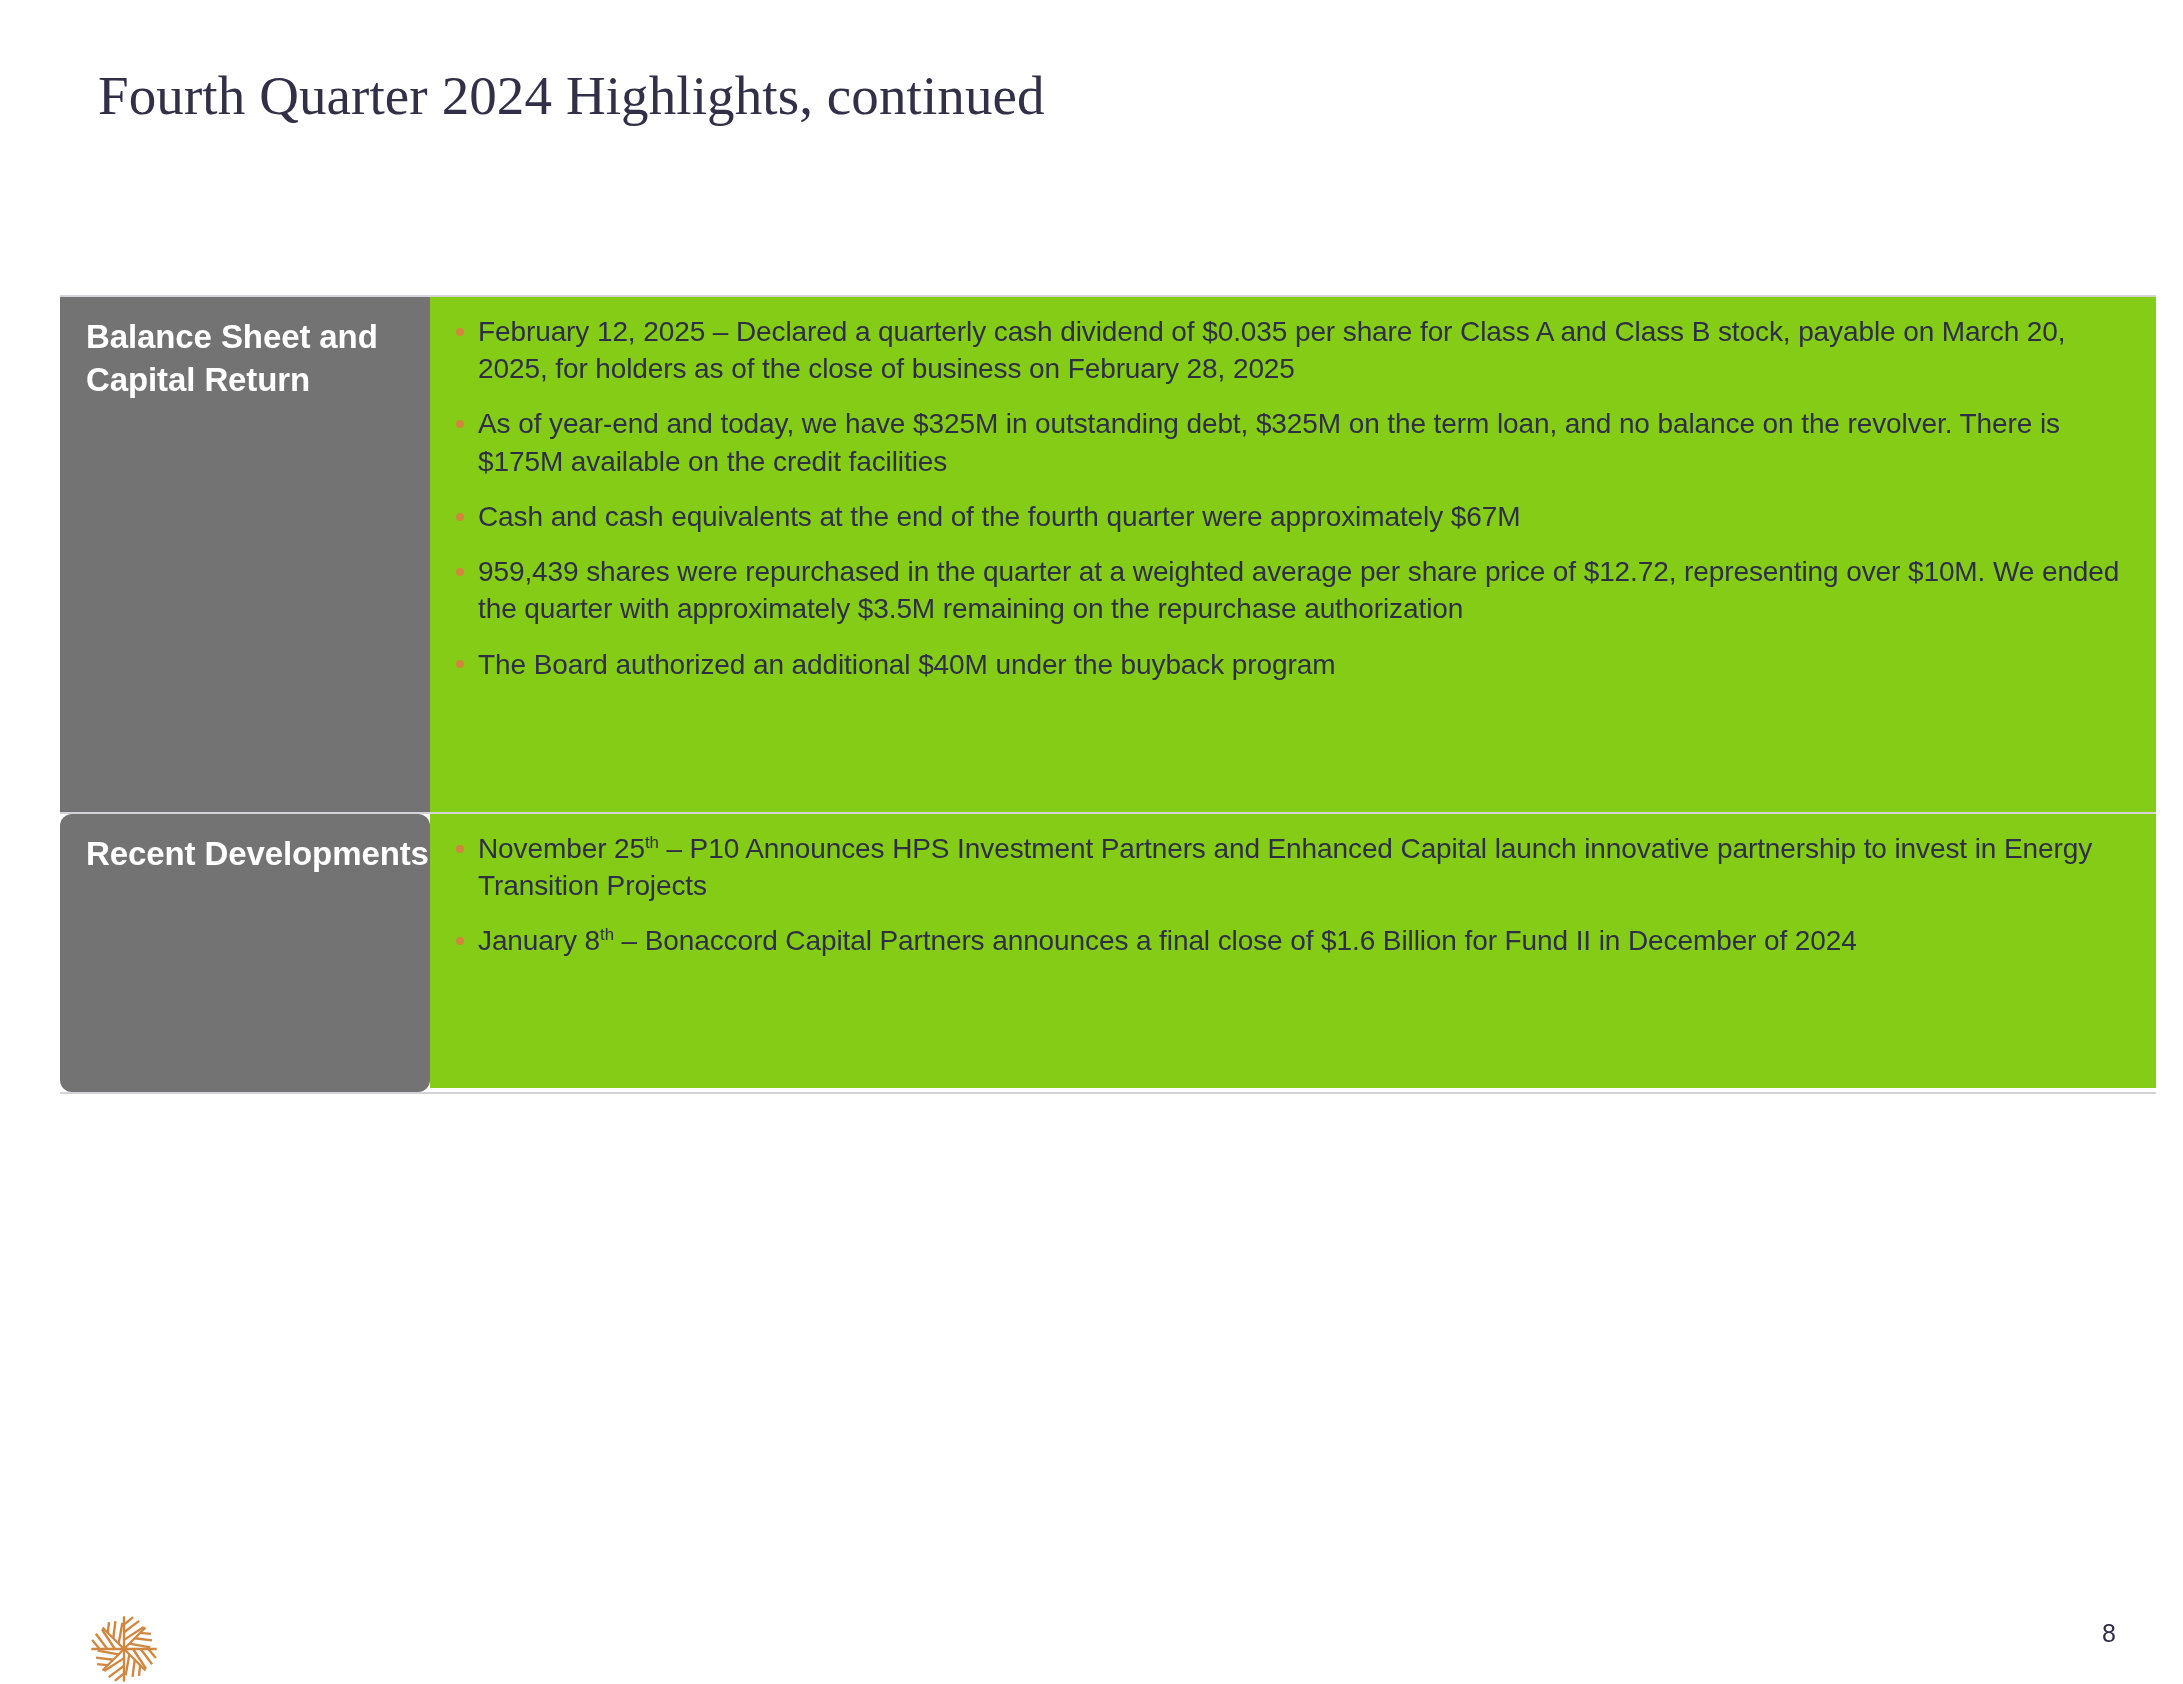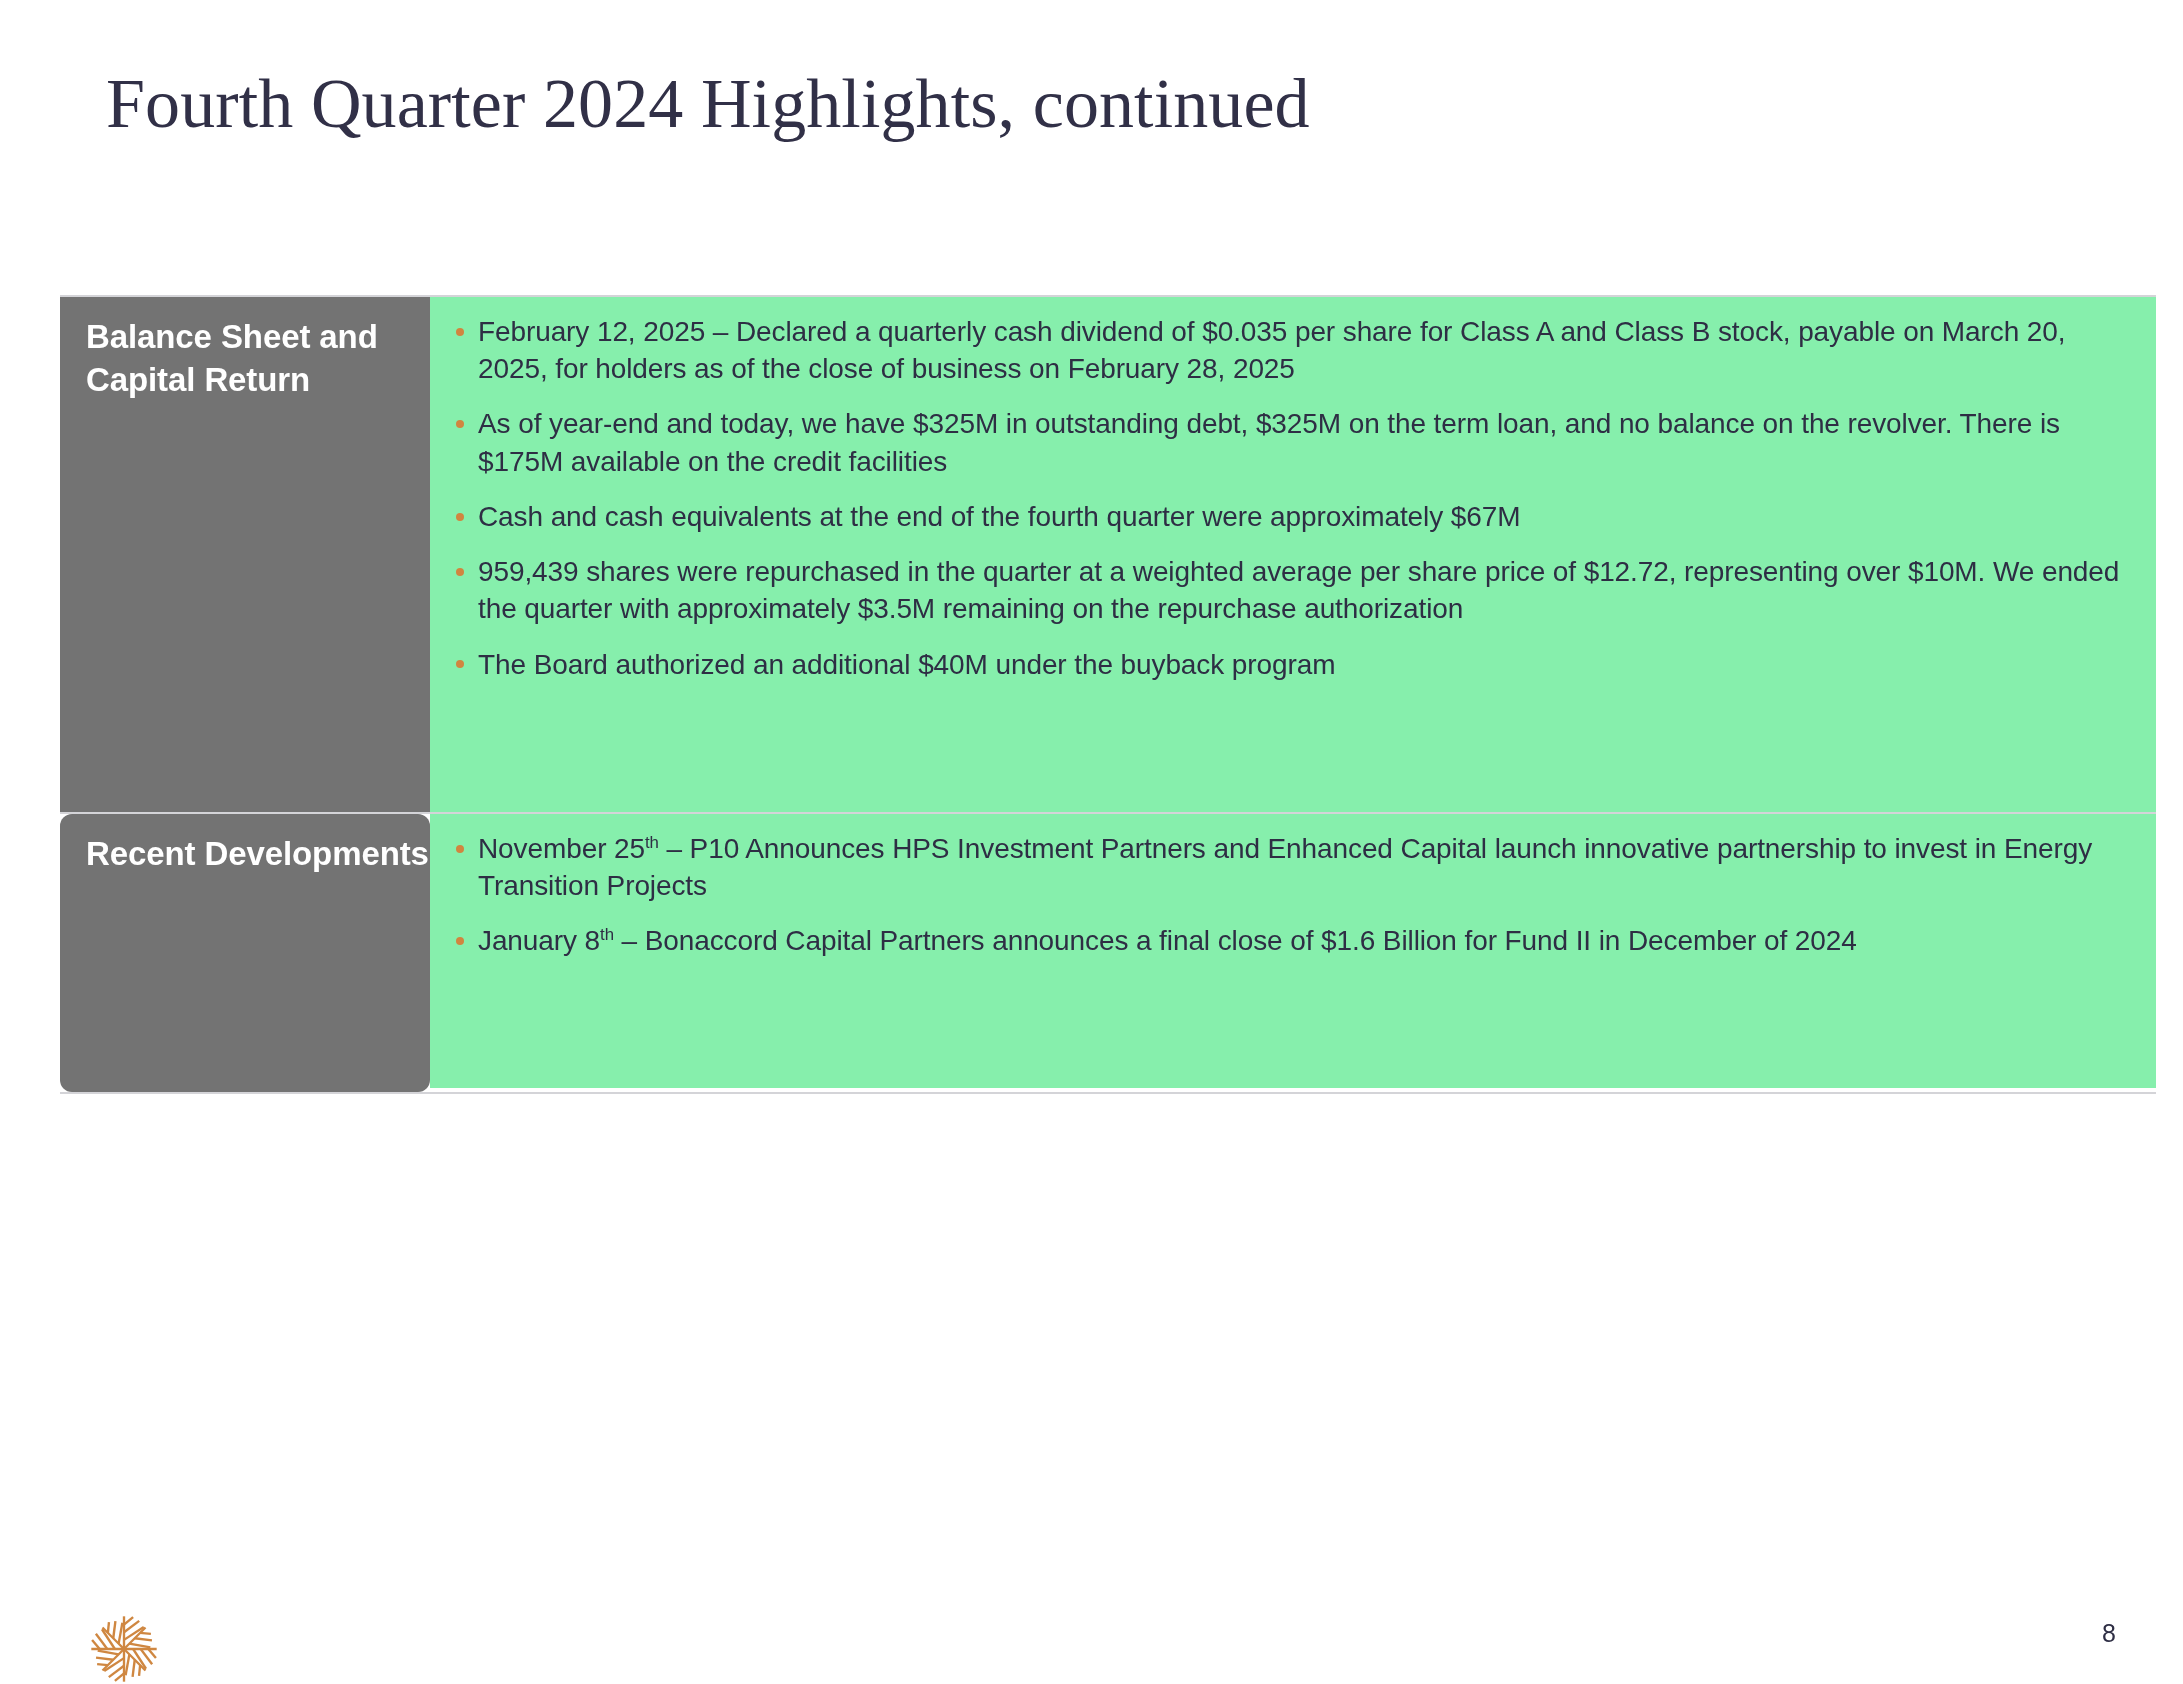--- a/index.html
+++ b/index.html
@@ -12,24 +12,24 @@
     height: 1685px;
     position: relative;
     font-family: "Liberation Sans", sans-serif;
     color: #2e2e44;
     overflow: hidden;
   }
 
   
   .slide-title {
     position: absolute;
-    left: 106px;
+    left: 98px;
     top: 67px;
     font-family: "Liberation Serif", serif;
-    font-size: 70px;
+    font-size: 55px;
     line-height: 1.05;
     font-weight: 400;
     color: #313047;
     letter-spacing: 0.1px;
     white-space: nowrap;
   }
 
   
   .hl-table {
     position: absolute;
@@ -55,21 +55,21 @@
     color: #ffffff;
     font-size: 33px;
     font-weight: bold;
     line-height: 1.30;
     padding: 19px 0 19px 26px;
     box-sizing: border-box;
     letter-spacing: -0.1px;
   }
   .body-cell {
     flex: 1;
-    background: #86efac;
+    background: #84cc16;
     padding: 16px 33px 10px 16px;
     box-sizing: border-box;
   }
   .row-1 .label-cell { height: 515px; }
   .row-1 .body-cell  { height: 515px; }
   .row-2 .label-cell { height: 278px; border-radius: 12px; }
   .row-2 .body-cell  { height: 274px; }
 
   
   ul.bullets {

